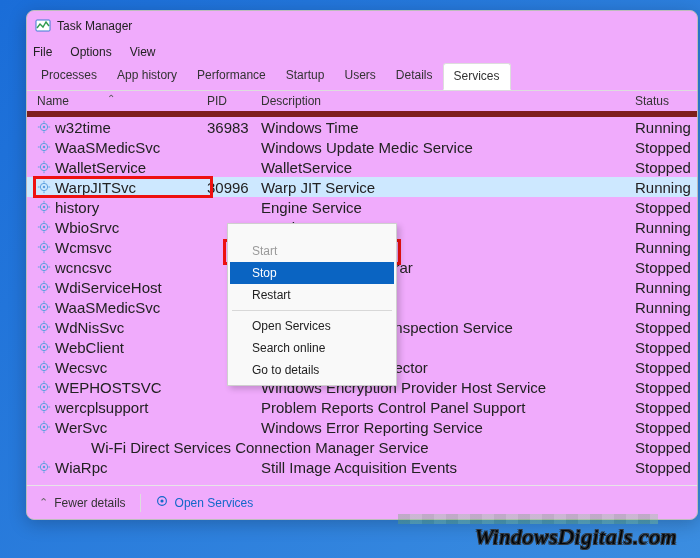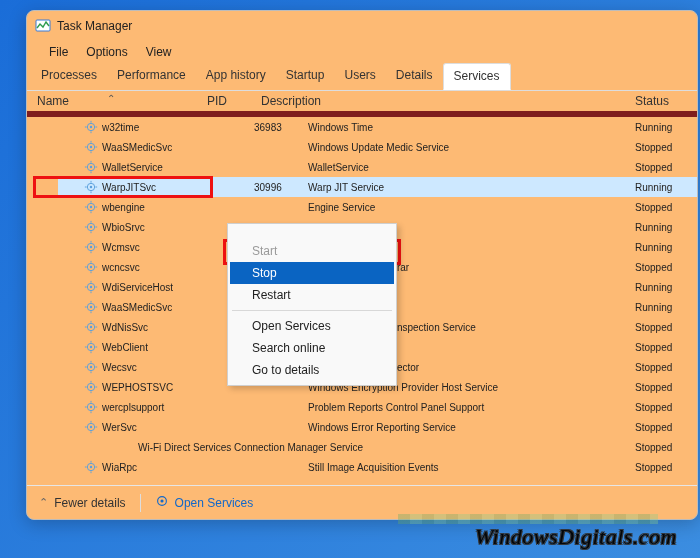--- a/index.html
+++ b/index.html
@@ -11,21 +11,21 @@
     height: 558px;
     position: relative;
     overflow: hidden;
   }
   .window {
     position: absolute;
     left: 26px;
     top: 10px;
     width: 672px;
     height: 510px;
-    background: #fdba74;
+    background: #f0abfc;
     border: 1px solid #bcbcbc;
     border-radius: 8px;
     box-shadow: 0 4px 18px rgba(0,0,0,0.22);
     overflow: hidden;
     display: flex;
     flex-direction: column;
   }
   .titlebar {
     height: 30px;
     display: flex;
@@ -37,21 +37,21 @@
   }
   .tm-icon {
     width: 16px; height: 16px;
     display: inline-flex; align-items: center; justify-content: center;
   }
   .menubar {
     height: 22px;
     display: flex;
     align-items: center;
     gap: 18px;
-    padding-left: 22px;
+    padding-left: 6px;
     font-size: 12px;
     color: #222;
   }
   .menubar span { cursor: default; }
   .tabs {
     height: 28px;
     display: flex;
     align-items: flex-start;
     border-bottom: 1px solid #ddd;
     padding-left: 4px;
@@ -98,24 +98,23 @@
   }
   .grid-body {
     position: absolute;
     top: 26px; left: 0; right: 0; bottom: 0;
     overflow: hidden;
   }
   .row {
     display: flex;
     height: 20px;
     align-items: center;
-    padding-left: 26px;
-    font-size: 10px;
+    padding-left: 10px;
+    font-size: 15px;
     color: #222;
-    margin-left: 31px;
   }
   .row .c-name { width: 170px; display: flex; align-items: center; gap: 4px; overflow: hidden; white-space: nowrap; }
   .row .c-pid { width: 54px; }
   .row .c-desc { flex: 1; white-space: nowrap; overflow: hidden; }
   .row .c-status { width: 62px; }
   .row.selected {
     background: #cde8ff;
   }
   .hl-red {
     position: absolute;
@@ -205,22 +204,22 @@
   </div>
 
   <div class="menubar">
     <span>File</span>
     <span>Options</span>
     <span>View</span>
   </div>
 
   <div class="tabs">
     <div class="tab">Processes</div>
+    <div class="tab">App history</div>
     <div class="tab">Performance</div>
-    <div class="tab">App history</div>
     <div class="tab">Startup</div>
     <div class="tab">Users</div>
     <div class="tab">Details</div>
     <div class="tab active">Services</div>
   </div>
 
   <div class="grid-wrap">
     <div class="grid-header">
       <div class="col-name">
         <span>Name</span>
@@ -318,21 +317,21 @@
                 <circle cx="8" cy="8" r="4.2" fill="none" stroke="#5aa0de" stroke-width="1.1"></circle>
                 <circle cx="8" cy="8" r="1.4" fill="#5aa0de"></circle>
                 <g stroke="#5aa0de" stroke-width="1.1">
                   <line x1="8" y1="1" x2="8" y2="3"></line>
                   <line x1="8" y1="13" x2="8" y2="15"></line>
                   <line x1="1" y1="8" x2="3" y2="8"></line>
                   <line x1="13" y1="8" x2="15" y2="8"></line>
                 </g>
               </svg>
             </span>
-            <span>wbengine</span>
+            <span>history</span>
           </div>
           <div class="c-pid"></div>
           <div class="c-desc">Engine Service</div>
           <div class="c-status">Stopped</div>
         </div>
         <div class="row">
           <div class="c-name">
             <span class="svc-icon">
               <svg width="14" height="14" viewBox="0 0 16 16">
                 <circle cx="8" cy="8" r="4.2" fill="none" stroke="#5aa0de" stroke-width="1.1"></circle>

